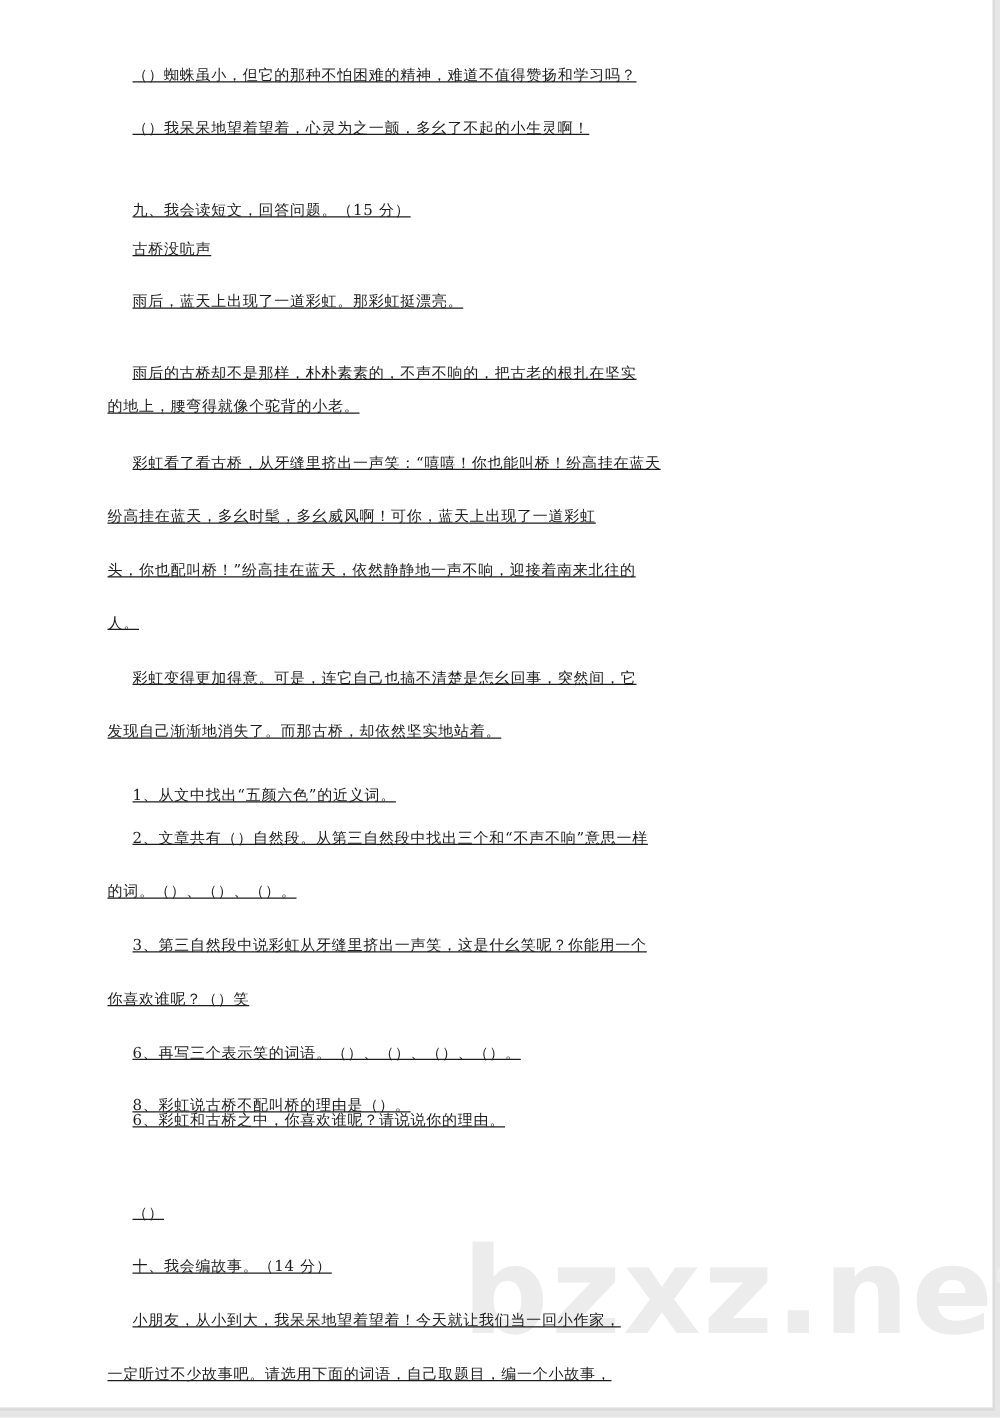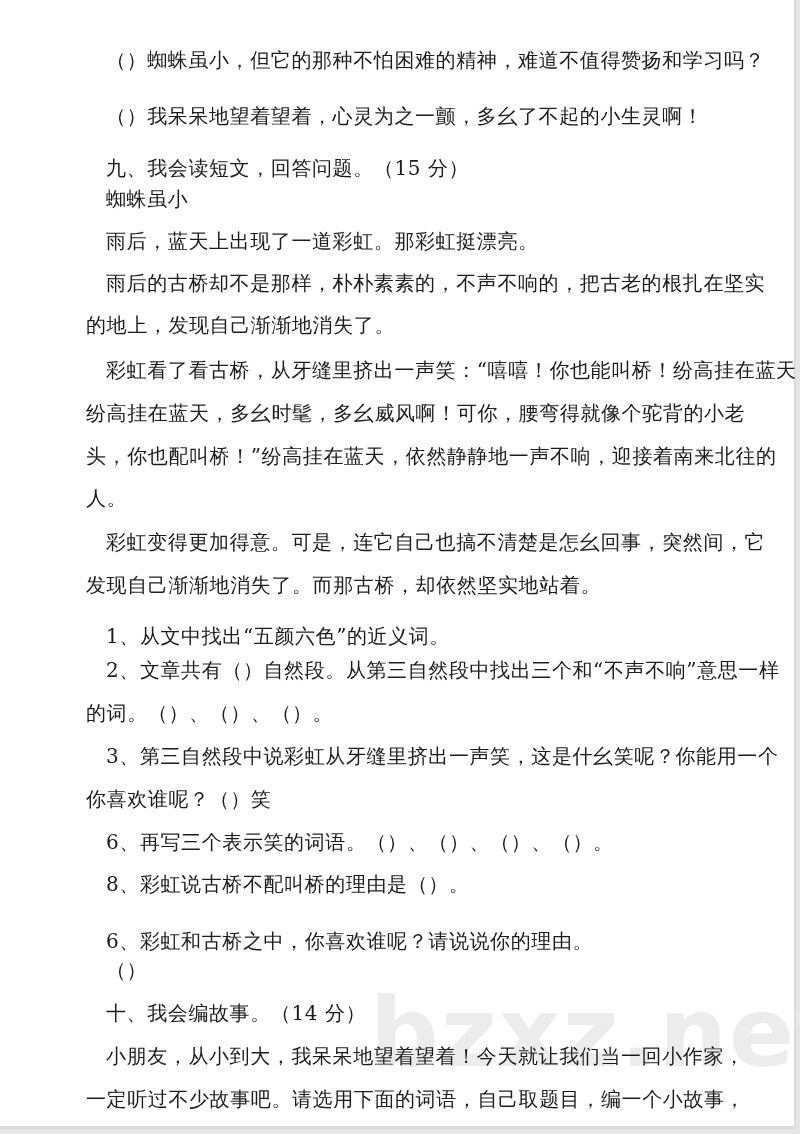--- a/index.html
+++ b/index.html
@@ -13,24 +13,25 @@
   .page {
     position: absolute; left: 0; top: 0;
     width: 796px; height: 1129px;
     background: #ffffff;
     border-right: 2px solid #dcdcdc;
     border-bottom: 3px solid #dcdcdc;
     box-sizing: border-box;
   }
   .line {
     position: absolute;
-    font-size: 20px;
+    font-size: 12px;
     line-height: 24px;
     white-space: nowrap;
     letter-spacing: 0.6px;
+    text-decoration: underline;
   }
   .ind { left: 106px; }
   .noind { left: 86px; }
   .watermark {
     position: absolute;
     left: 370px; top: 985px;
     font-family: "DejaVu Sans", "Liberation Sans", sans-serif;
     font-weight: bold;
     font-size: 96px;
     line-height: 96px;
@@ -41,38 +42,38 @@
   .text { position: relative; z-index: 1; }
 </style>
 </head>
 <body>
 
 <div class="page">
   <div class="watermark">bzxz.net</div>
 
   <div class="text">
     <div class="line ind" style="top:48px">（）蜘蛛虽小，但它的那种不怕困难的精神，难道不值得赞扬和学习吗？</div>
-    <div class="line ind" style="top:104px">（）我呆呆地望着望着，心灵为之一颤，多幺了不起的小生灵啊！</div>
+    <div class="line ind" style="top:90px">（）我呆呆地望着望着，心灵为之一颤，多幺了不起的小生灵啊！</div>
     <div class="line ind" style="top:156px">九、我会读短文，回答问题。（15 分）</div>
-    <div class="line ind" style="top:187px">蜘蛛虽小</div>
+    <div class="line ind" style="top:187px">古桥没吭声</div>
     <div class="line ind" style="top:229px">雨后，蓝天上出现了一道彩虹。那彩虹挺漂亮。</div>
-    <div class="line ind" style="top:271px">雨后的古桥却不是那样，朴朴素素的，不声不响的，把古老的根扎在坚实</div>
-    <div class="line noind" style="top:313px">的地上，发现自己渐渐地消失了。</div>
+    <div class="line ind" style="top:286px">雨后的古桥却不是那样，朴朴素素的，不声不响的，把古老的根扎在坚实</div>
+    <div class="line noind" style="top:313px">的地上，腰弯得就像个驼背的小老。</div>
     <div class="line ind" style="top:358px">彩虹看了看古桥，从牙缝里挤出一声笑：“嘻嘻！你也能叫桥！纷高挂在蓝天</div>
-    <div class="line noind" style="top:401px">纷高挂在蓝天，多幺时髦，多幺威风啊！可你，腰弯得就像个驼背的小老</div>
+    <div class="line noind" style="top:401px">纷高挂在蓝天，多幺时髦，多幺威风啊！可你，蓝天上出现了一道彩虹</div>
     <div class="line noind" style="top:444px">头，你也配叫桥！”纷高挂在蓝天，依然静静地一声不响，迎接着南来北往的</div>
     <div class="line noind" style="top:486px">人。</div>
     <div class="line ind" style="top:530px">彩虹变得更加得意。可是，连它自己也搞不清楚是怎幺回事，突然间，它</div>
     <div class="line noind" style="top:573px">发现自己渐渐地消失了。而那古桥，却依然坚实地站着。</div>
     <div class="line ind" style="top:624px">1、从文中找出“五颜六色”的近义词。</div>
     <div class="line ind" style="top:658px">2、文章共有（）自然段。从第三自然段中找出三个和“不声不响”意思一样</div>
     <div class="line noind" style="top:701px">的词。（）、（）、（）。</div>
     <div class="line ind" style="top:744px">3、第三自然段中说彩虹从牙缝里挤出一声笑，这是什幺笑呢？你能用一个</div>
     <div class="line noind" style="top:787px">你喜欢谁呢？（）笑</div>
     <div class="line ind" style="top:830px">6、再写三个表示笑的词语。（）、（）、（）、（）。</div>
     <div class="line ind" style="top:872px">8、彩虹说古桥不配叫桥的理由是（）。</div>
-    <div class="line ind" style="top:929px">6、彩虹和古桥之中，你喜欢谁呢？请说说你的理由。</div>
+    <div class="line ind" style="top:884px">6、彩虹和古桥之中，你喜欢谁呢？请说说你的理由。</div>
     <div class="line ind" style="top:958px">（）</div>
     <div class="line ind" style="top:1001px">十、我会编故事。（14 分）</div>
     <div class="line ind" style="top:1044px">小朋友，从小到大，我呆呆地望着望着！今天就让我们当一回小作家，</div>
     <div class="line noind" style="top:1087px">一定听过不少故事吧。请选用下面的词语，自己取题目，编一个小故事，</div>
   </div>
 </div>
 
 </body></html>

